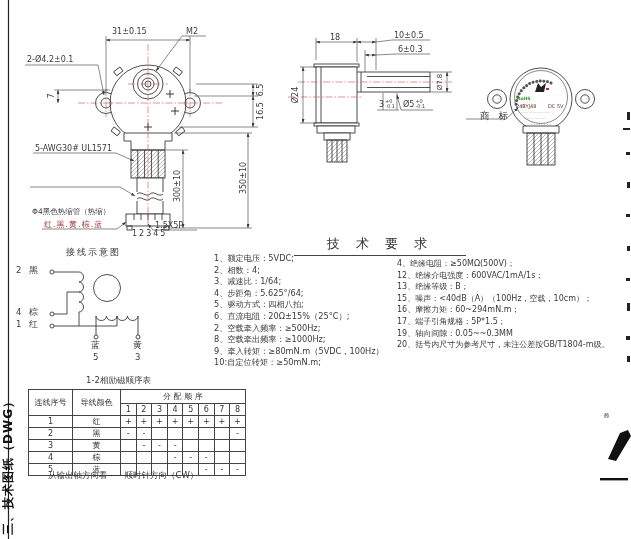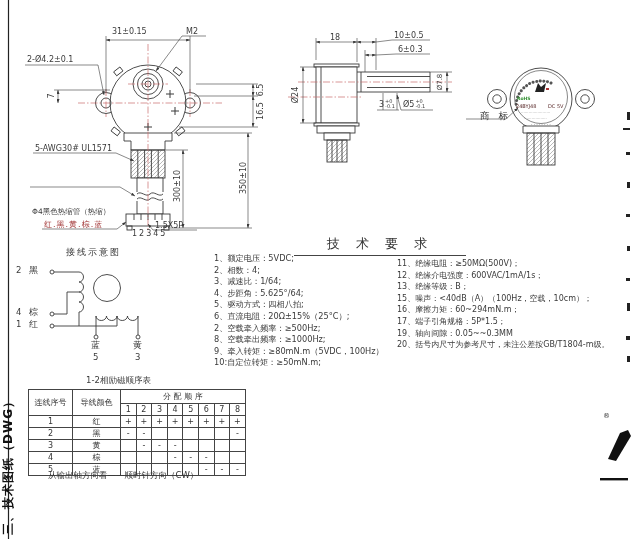--- a/index.html
+++ b/index.html
@@ -258,21 +258,21 @@
   <div>3、减速比：1/64;</div>
   <div>4、步距角：5.625°/64;</div>
   <div>5、驱动方式：四相八拍;</div>
   <div>6、直流电阻：20Ω±15%（25°C）;</div>
   <div>2、空载牵入频率：≥500Hz;</div>
   <div>8、空载牵出频率：≥1000Hz;</div>
   <div>9、牵入转矩：≥80mN.m（5VDC，100Hz）</div>
   <div>10:自定位转矩：≥50mN.m;</div>
 </div>
 <div class="list" style="left:397px;top:258px;font-size:8px;">
-  <div>11、绝缘电阻：≥50MΩ(500V)；</div>
+  <div>4、绝缘电阻：≥50MΩ(500V)；</div>
   <div>12、绝缘介电强度：600VAC/1mA/1s；</div>
   <div>13、绝缘等级：B；</div>
   <div>15、噪声：&lt;40dB（A）（100Hz，空载，10cm）；</div>
   <div>16、摩擦力矩：60~294mN.m；</div>
   <div>17、端子引角规格：5P*1.5；</div>
   <div>19、轴向间隙：0.05~~0.3MM</div>
   <div>20、括号内尺寸为参考尺寸，未注公差按GB/T1804-m级。</div>
 </div>
 
 <span class="t" style="left:57px;top:248px;font-size:9px;letter-spacing:2px;margin-left:9px;">接线示意图</span>

